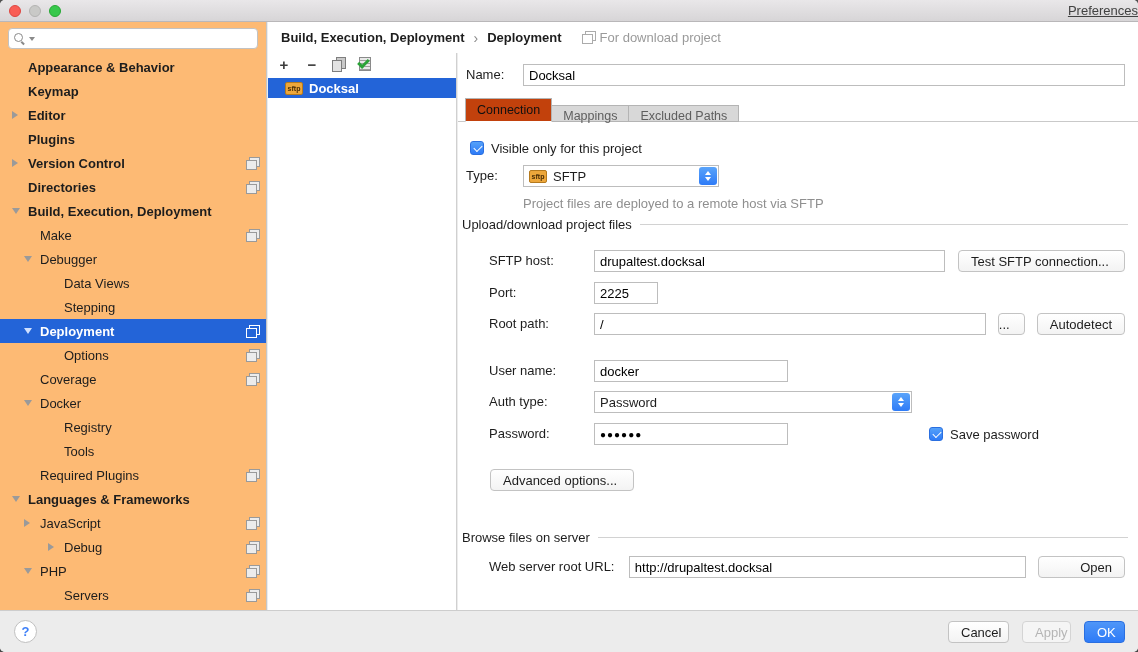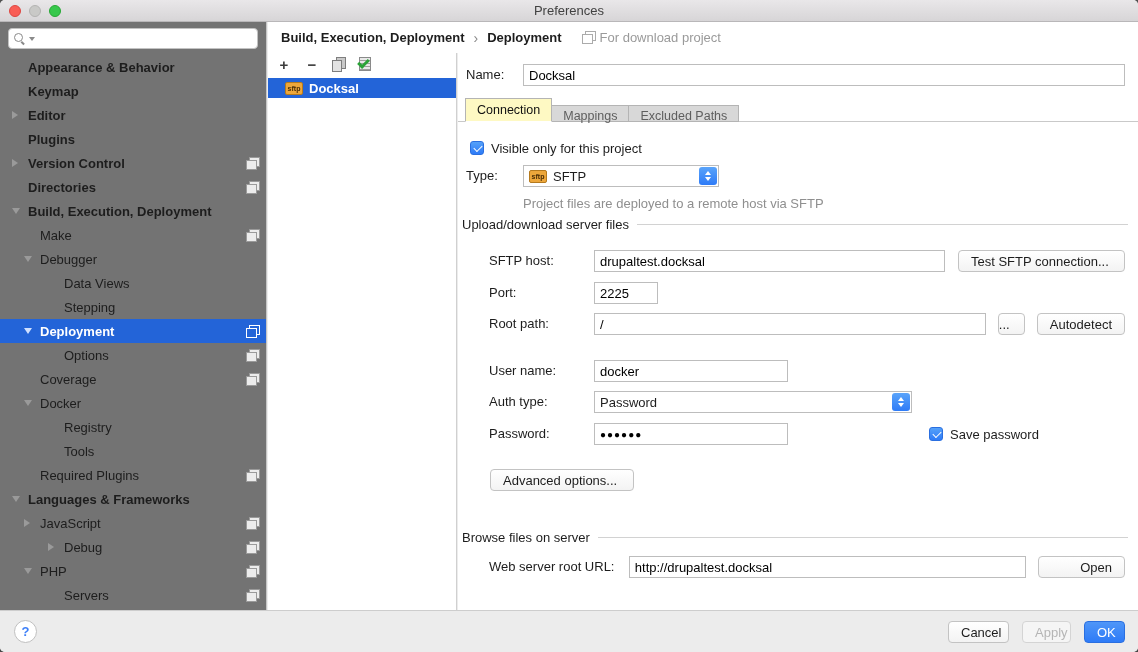--- a/index.html
+++ b/index.html
@@ -3,28 +3,28 @@
 <meta charset="utf-8">
 <style>
   * { box-sizing: border-box; margin: 0; padding: 0; }
   html,body { background:#555; }
   body { font-family: "Liberation Sans", "DejaVu Sans", sans-serif; font-size:13px; color:#1d1d1d; }
   #window { position:relative; width:1138px; height:652px; background:#ececec; border-radius:5px; overflow:hidden; box-shadow:0 10px 30px rgba(0,0,0,.4); }
 
   
   .titlebar { position:absolute; left:0; top:0; width:100%; height:22px;
     background:linear-gradient(#e9e7e9,#d7d5d7); border-bottom:1px solid #b9b7b9; }
-  .titlebar .title { position:absolute; left:0; right:0; top:0; height:32px; line-height:22px; text-align:center; color:#424242; font-size:13px; }
+  .titlebar .title { position:absolute; left:0; right:0; top:0; height:32px; line-height:22px; text-align:right; color:#424242; font-size:13px;text-decoration:underline; }
   .tl { position:absolute; top:5px; width:12px; height:12px; border-radius:50%; }
   .tl.red   { left:9px;  background:#f95e56; border:1px solid #dd4742; }
   .tl.gray  { left:29px; background:#c9c9c7; border:1px solid #b3b3b1; }
   .tl.green { left:49px; background:#37c84c; border:1px solid #27a835; }
 
   
-  .sidebar { position:absolute; left:0; top:22px; width:267px; height:588px; background:#737373; border-right:1px solid #c6c6c6; }
+  .sidebar { position:absolute; left:0; top:22px; width:267px; height:588px; background:#fdba74; border-right:1px solid #c6c6c6; }
   .searchbox { position:absolute; left:8px; top:6px; width:250px; height:21px; background:#fff; border:1px solid #c2c2c2; border-radius:4px; display:flex; align-items:center; padding-left:5px; }
   .mag { position:relative; width:12px; height:12px; }
   .mag::before { content:""; position:absolute; left:0; top:0; width:7px; height:7px; border:1.5px solid #8a8a8a; border-radius:50%; }
   .mag::after { content:""; position:absolute; left:8px; top:8px; width:4px; height:1.5px; background:#8a8a8a; transform:rotate(45deg); transform-origin:0 0; }
   .caret-dn { width:0; height:0; border-left:3px solid transparent; border-right:3px solid transparent; border-top:4px solid #8a8a8a; margin-left:3px; }
   .search-input { flex:1; border:none; outline:none; background:transparent; font:inherit; height:17px; padding:0 4px; }
 
   .tree { position:absolute; left:0; top:33px; width:266px; }
   .ti { position:relative; height:24px; display:flex; align-items:center; cursor:default; }
   .ti.l1 { padding-left:12px; }
@@ -70,21 +70,21 @@
   .row { position:absolute; height:22px; display:flex; align-items:center; }
   .flabel { line-height:22px; white-space:nowrap; }
   input.fld { height:22px; border:1px solid #bdbdbd; background:#fff; font:inherit; padding:0 5px; outline:none; border-radius:0; }
   .hint { position:absolute; color:#8f8f8f; }
   .section { position:absolute; left:4px; right:10px; display:flex; align-items:center; }
   .section .sline { flex:1; height:1px; background:#d2d2d2; margin-left:8px; }
 
   
   .tabs { position:absolute; left:7px; top:45px; display:flex; align-items:flex-end; z-index:2; }
   .tab { padding:0 11px; border:1px solid #b4b4b4; background:#d8d8d8; color:#5e5e5e; height:17px; line-height:20px; font-size:12.5px; margin-left:-1px; }
-  .tab.active { background:#fef9c3; color:#111; height:24px; line-height:23px; border-bottom:1px solid #fff; margin-left:0; z-index:3; }
+  .tab.active { background:#c2410c; color:#111; height:24px; line-height:23px; border-bottom:1px solid #fff; margin-left:0; z-index:3; }
   .tabline { position:absolute; left:0; right:0; top:68px; border-top:1px solid #c9c9c9; }
 
   
   .cb { display:flex; align-items:center; gap:7px; }
   .cbbox { width:14px; height:14px; border-radius:3px; background:linear-gradient(#55a1f9,#2e7bf7); border:1px solid #2a6fe0; position:relative; flex:none; }
   .cbbox::after { content:""; position:absolute; left:3px; top:3px; width:7px; height:4px; border-left:1.8px solid #fff; border-bottom:1.8px solid #fff; transform:rotate(-45deg); }
 
   
   .dd { position:relative; height:22px; border:1px solid #bdbdbd; background:#fff; display:flex; align-items:center; padding:0 24px 0 5px; gap:6px; }
   .dd .ddval { white-space:nowrap; }
@@ -299,21 +299,21 @@
         <span class="stepper">
             <span class="up"></span>
             <span class="dn"></span>
           </span>
       </span>
     </div>
 
     <div class="hint" style="left:65px; top:143px;">Project files are deployed to a remote host via SFTP</div>
 
     <div class="section" style="top:164px;">
-      <span>Upload/download server files</span>
+      <span>Upload/download project files</span>
         <span class="sline"></span>
     </div>
 
     <div class="row" style="left:31px; top:197px; right:13px;">
       <span class="flabel" style="width:105px;">SFTP host:</span>
       <input class="fld" style="width: 351px;" value="drupaltest.docksal">
       <button class="btn" style="margin-left:13px; flex:1;">Test SFTP connection...</button>
     </div>
 
     <div class="row" style="left:31px; top:229px;">

